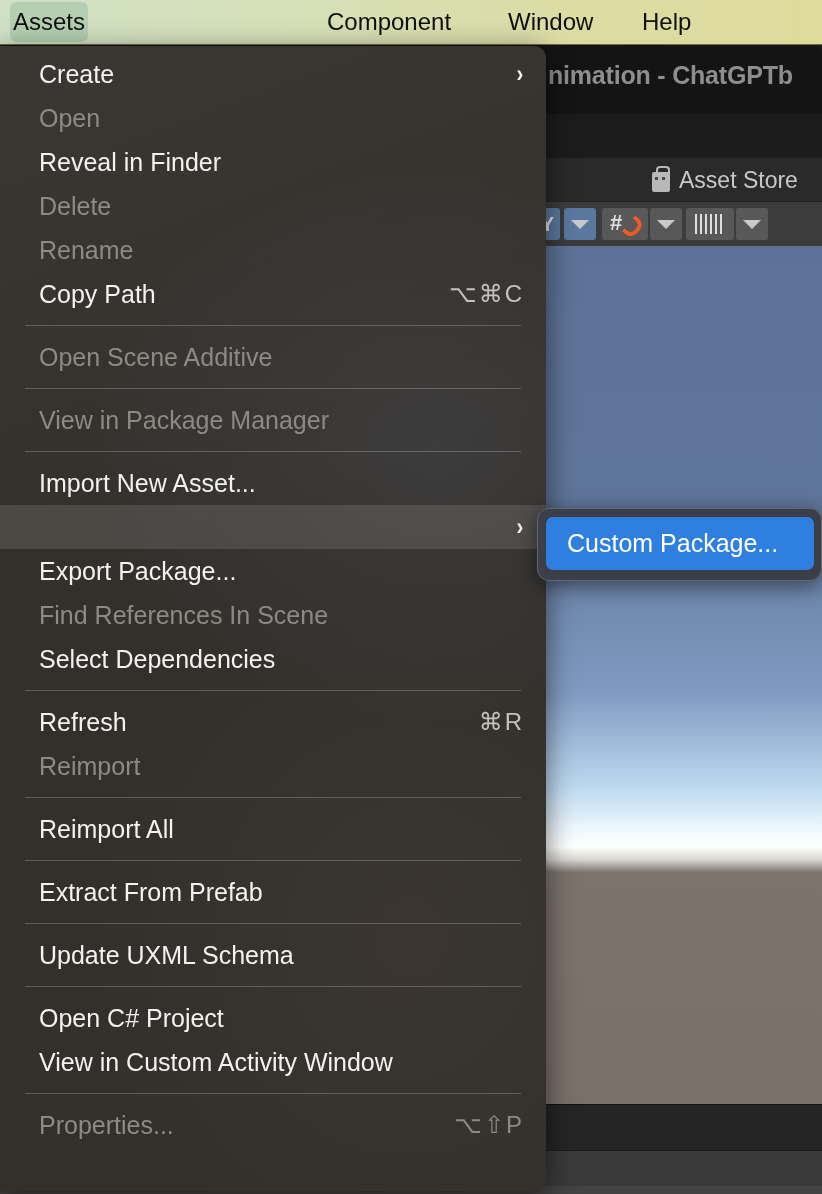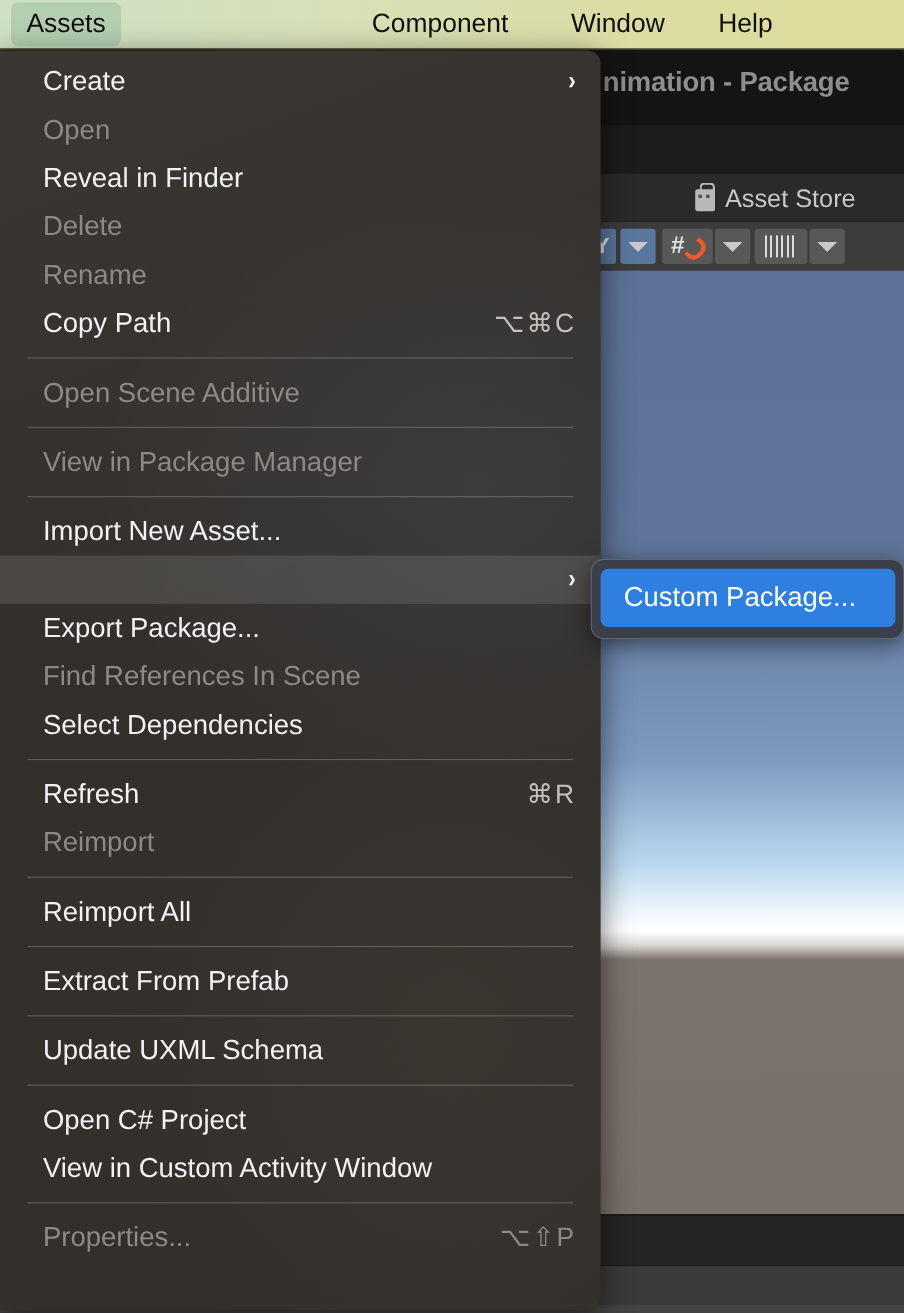--- a/index.html
+++ b/index.html
@@ -53,21 +53,21 @@
     top: 0;
     height: 44px;
     display: flex;
     align-items: center;
     gap: 9px;
     font-size: 23px;
     color: #c8c8c8;
     white-space: nowrap;
   }
   #tab-game { left: 500px; }
-  #tab-asset-store { left: 632px; }
+  #tab-asset-store { left: 652px; }
   .store-icon {
     display: inline-block;
     width: 18px; height: 20px;
     position: relative;
     background: #b8b8b8;
     border-radius: 2px;
     margin-top: 3px;
   }
   .store-icon::before {
     content: "";
@@ -213,21 +213,21 @@
     background: linear-gradient(to right, #cfe0c5 0%, #d6e0b8 35%, #dcdca3 70%, #dedb9c 100%);
     border-bottom: 1px solid #6c6a40;
     z-index: 40;
   }
   .menubar-item {
     position: absolute;
     top: 2px;
     height: 40px;
     display: flex;
     align-items: center;
-    padding: 0 14px;
+    padding: 0 3px;
     font-size: 24px;
     color: #0f0f0f;
     white-space: nowrap;
     box-sizing: border-box;
   }
   .menubar-item.active {
     background: #b3ceb0;
     border-radius: 7px;
   }
   #mb-assets     { left: 10px; }
@@ -325,21 +325,21 @@
     box-sizing: border-box;
     white-space: nowrap;
   }
 </style>
 </head>
 <body>
 
 <div id="editor-window">
 
   <div id="editor-titlebar">
-    <div id="editor-title-text">nimation - Package</div>
+    <div id="editor-title-text">nimation - ChatGPTb</div>
   </div>
 
   <div id="editor-tabbar">
     <div class="tab" id="tab-game">
       <span>ne</span>
     </div>
     <div class="tab" id="tab-asset-store">
       <span class="store-icon"></span>
       <span>Asset Store</span>
     </div>

